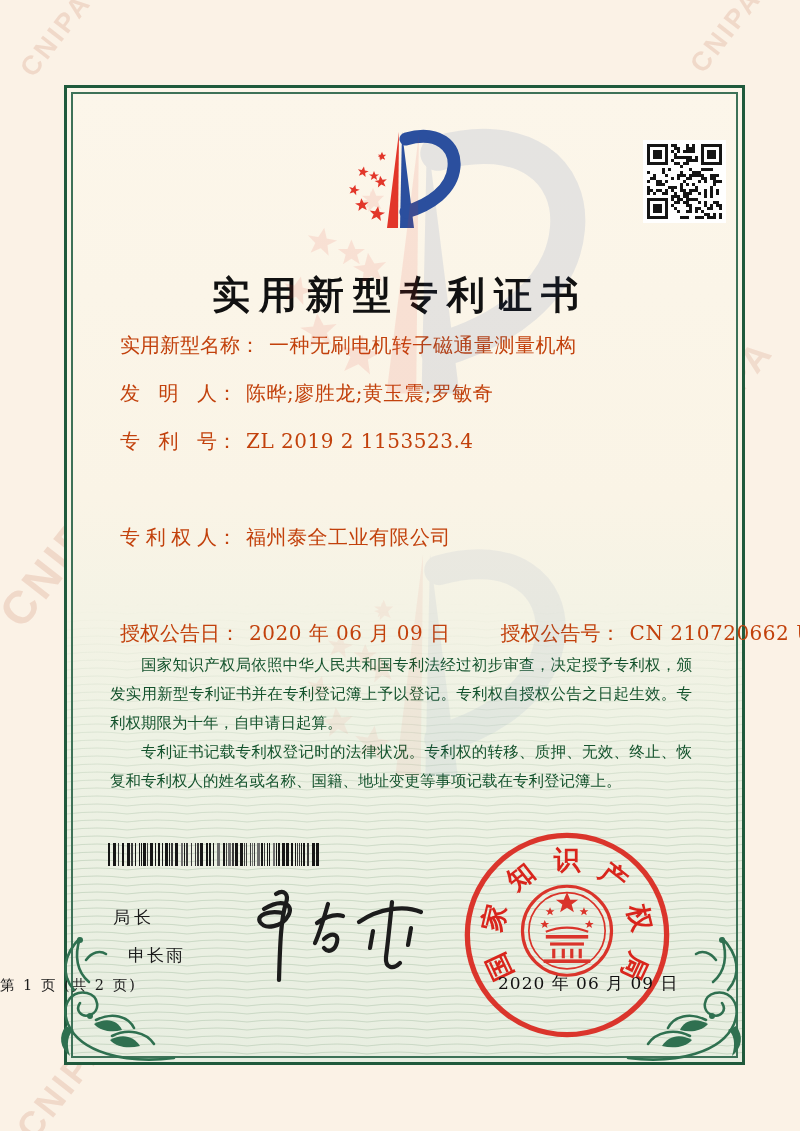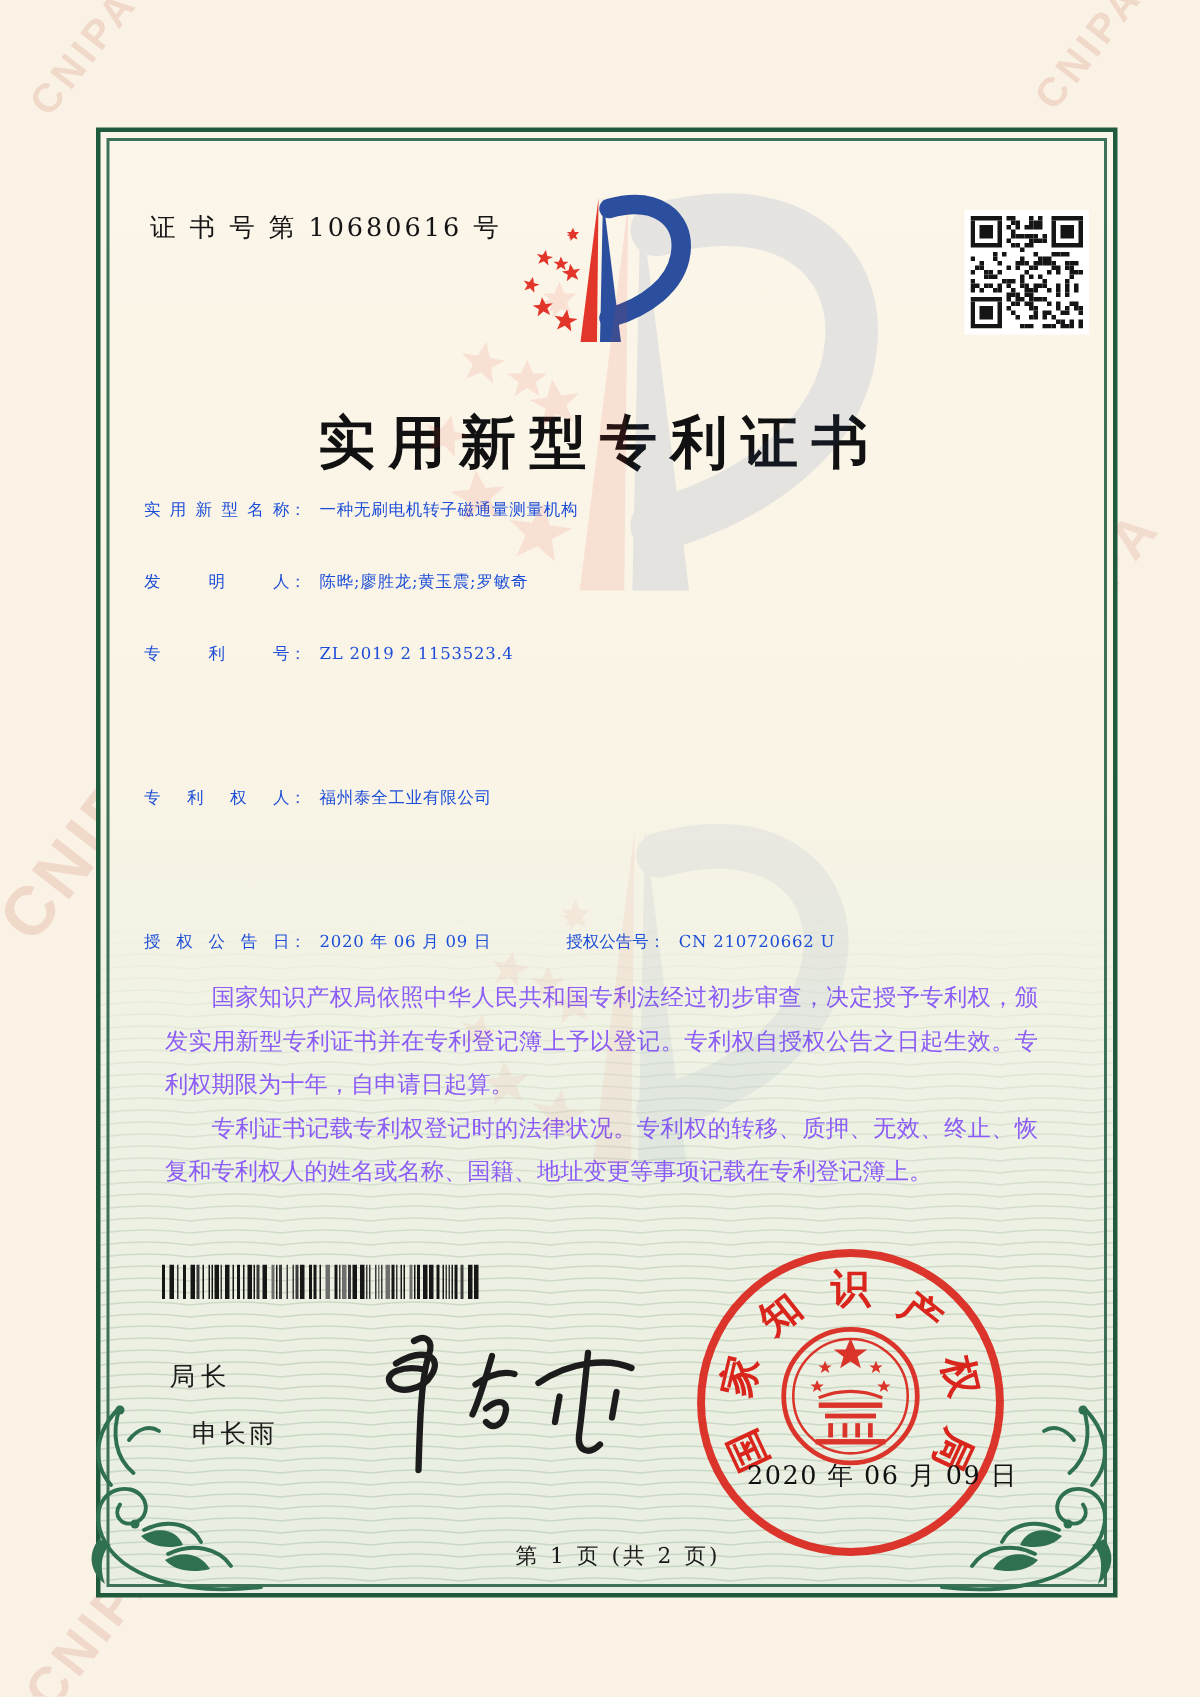--- a/index.html
+++ b/index.html
@@ -52,39 +52,39 @@
 
   
   .content{position:absolute;inset:0;z-index:3;}
   .cert-no{position:absolute;left:100px;top:140px;font-size:17px;letter-spacing:2px;color:#141414;}
   .logo{position:absolute;left:332px;top:126px;}
   .qr{position:absolute;left:643px;top:140px;background:#fff;padding:4px;line-height:0;}
   .title{
     position:absolute;left:0;right:0;top:240px;text-align:center;
     font-size:38px;font-weight:bold;letter-spacing:9px;color:#111;margin-top:30px;
   }
-  .field-row{position:absolute;left:96px;right:100px;font-size:11px;white-space:nowrap;color:#1d4ed8;}
+  .field-row{position:absolute;left:120px;right:100px;font-size:20px;white-space:nowrap;color:#c2410c;}
   .flabel{display:inline-block;min-width:97px;text-align:justify;text-align-last:justify;}
   .fvalue{margin-left:9px;letter-spacing:.5px;}
   .fpair2{margin-left:50px;}
   .r0{top:332px}.r1{top:380px}.r2{top:428px}.r3{top:476px}.r4{top:524px}.r5{top:572px}.r6{top:620px}
 
   .paras{position:absolute;left:110px;top:651px;width:582px;font-size:15.5px;line-height:29px;
-    text-align:justify;color:#8b5cf6;}
+    text-align:justify;color:#14532d;}
   .paras p{margin:0;text-indent:2em;}
 
   .barcode{position:absolute;left:108px;top:843px;line-height:0;}
   .sig-role{position:absolute;left:113px;top:906px;font-size:17px;letter-spacing:4px;}
   .sig-name{position:absolute;left:128px;top:944px;font-size:17px;letter-spacing:2px;}
   .sig-hand{position:absolute;left:224px;top:882px;}
 
   .seal{position:absolute;left:461px;top:829px;}
   .seal-date{position:absolute;left:498px;top:972px;font-size:17px;color:#111;letter-spacing:1px;z-index:5;}
 
-  .page-indicator{position:absolute;left:0;right:0;top:1028px;text-align:center;font-size:14.5px;letter-spacing:2px;margin-left:24px;}
+  .page-indicator{position:absolute;left:0;right:0;top:976px;text-align:left;font-size:14.5px;letter-spacing:2px;}
   .cont-box{
     position:absolute;left:50%;top:1070px;transform:translateX(-50%);
     background:#fffdf8;border:1px solid #eee4d6;box-shadow:0 1px 3px rgba(0,0,0,.07);
     padding:7px 30px;font-size:14.5px;letter-spacing:4px;z-index:3;
   }
 </style>
 </head>
 <body>
 
 <div class="page">
@@ -164,21 +164,20 @@
 
   <div class="content">
 
     <svg class="wm-logo" style="left:238px;top:118px" width="378" height="292" viewBox="0 0 140 108">
         <use href="#cnipa-logo-g"></use>
       </svg>
     <svg class="wm-logo2" style="left:268px;top:540px" width="324" height="250" viewBox="0 0 140 108">
         <use href="#cnipa-logo-g"></use>
       </svg>
 
-    <div class="cert-no">证 书 号 第 10680616 号</div>
 
     <div class="logo">
       <svg width="140" height="108" viewBox="0 0 140 108" xmlns="http://www.w3.org/2000/svg">
         <g id="cnipa-logo-g">
           <g fill="#e2362a">
             <path id="star-shape" d="M0,-10 L2.9,-3.1 L10,-3.1 L4.2,1.2 L6.2,8.1 L0,4 L-6.2,8.1 L-4.2,1.2 L-10,-3.1 L-2.9,-3.1 Z" transform="translate(50,30) scale(0.42)"></path>
             <use href="#star-shape" x="0" y="0" transform="translate(-18,14) scale(1.2)"></use>
           </g>
           <g fill="#e2362a">
             <path d="M0,-10 L2.9,-3.1 L10,-3.1 L4.2,1.2 L6.2,8.1 L0,4 L-6.2,8.1 L-4.2,1.2 L-10,-3.1 L-2.9,-3.1 Z" transform="translate(50,31) scale(0.40) rotate(-12)"></path>

